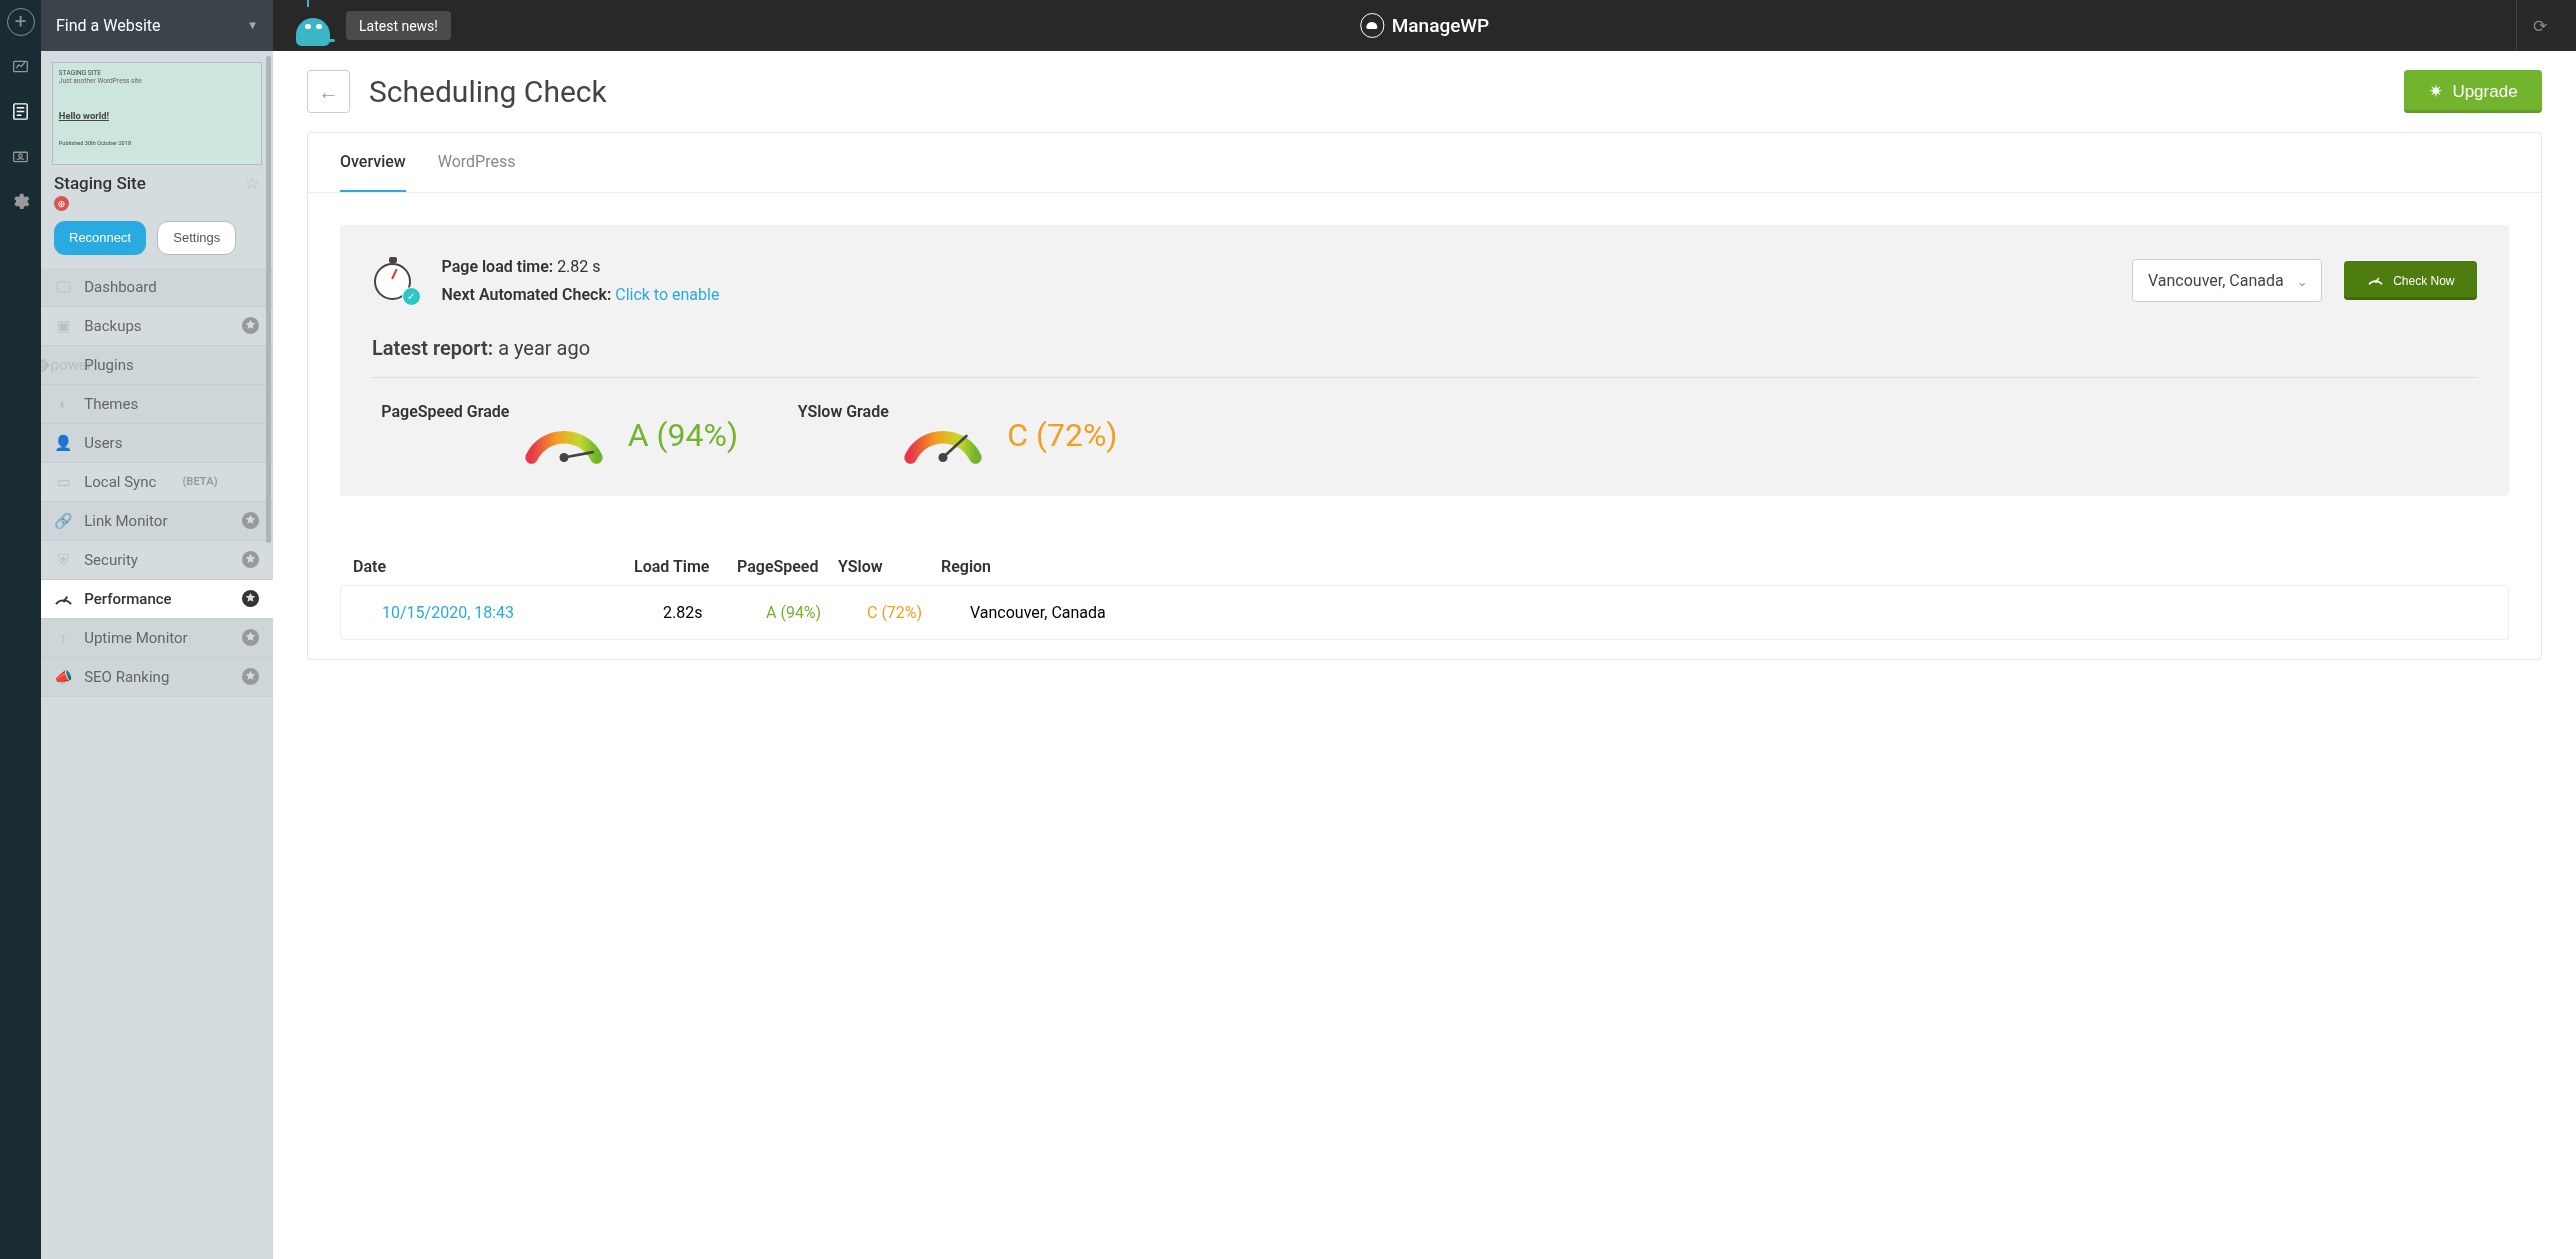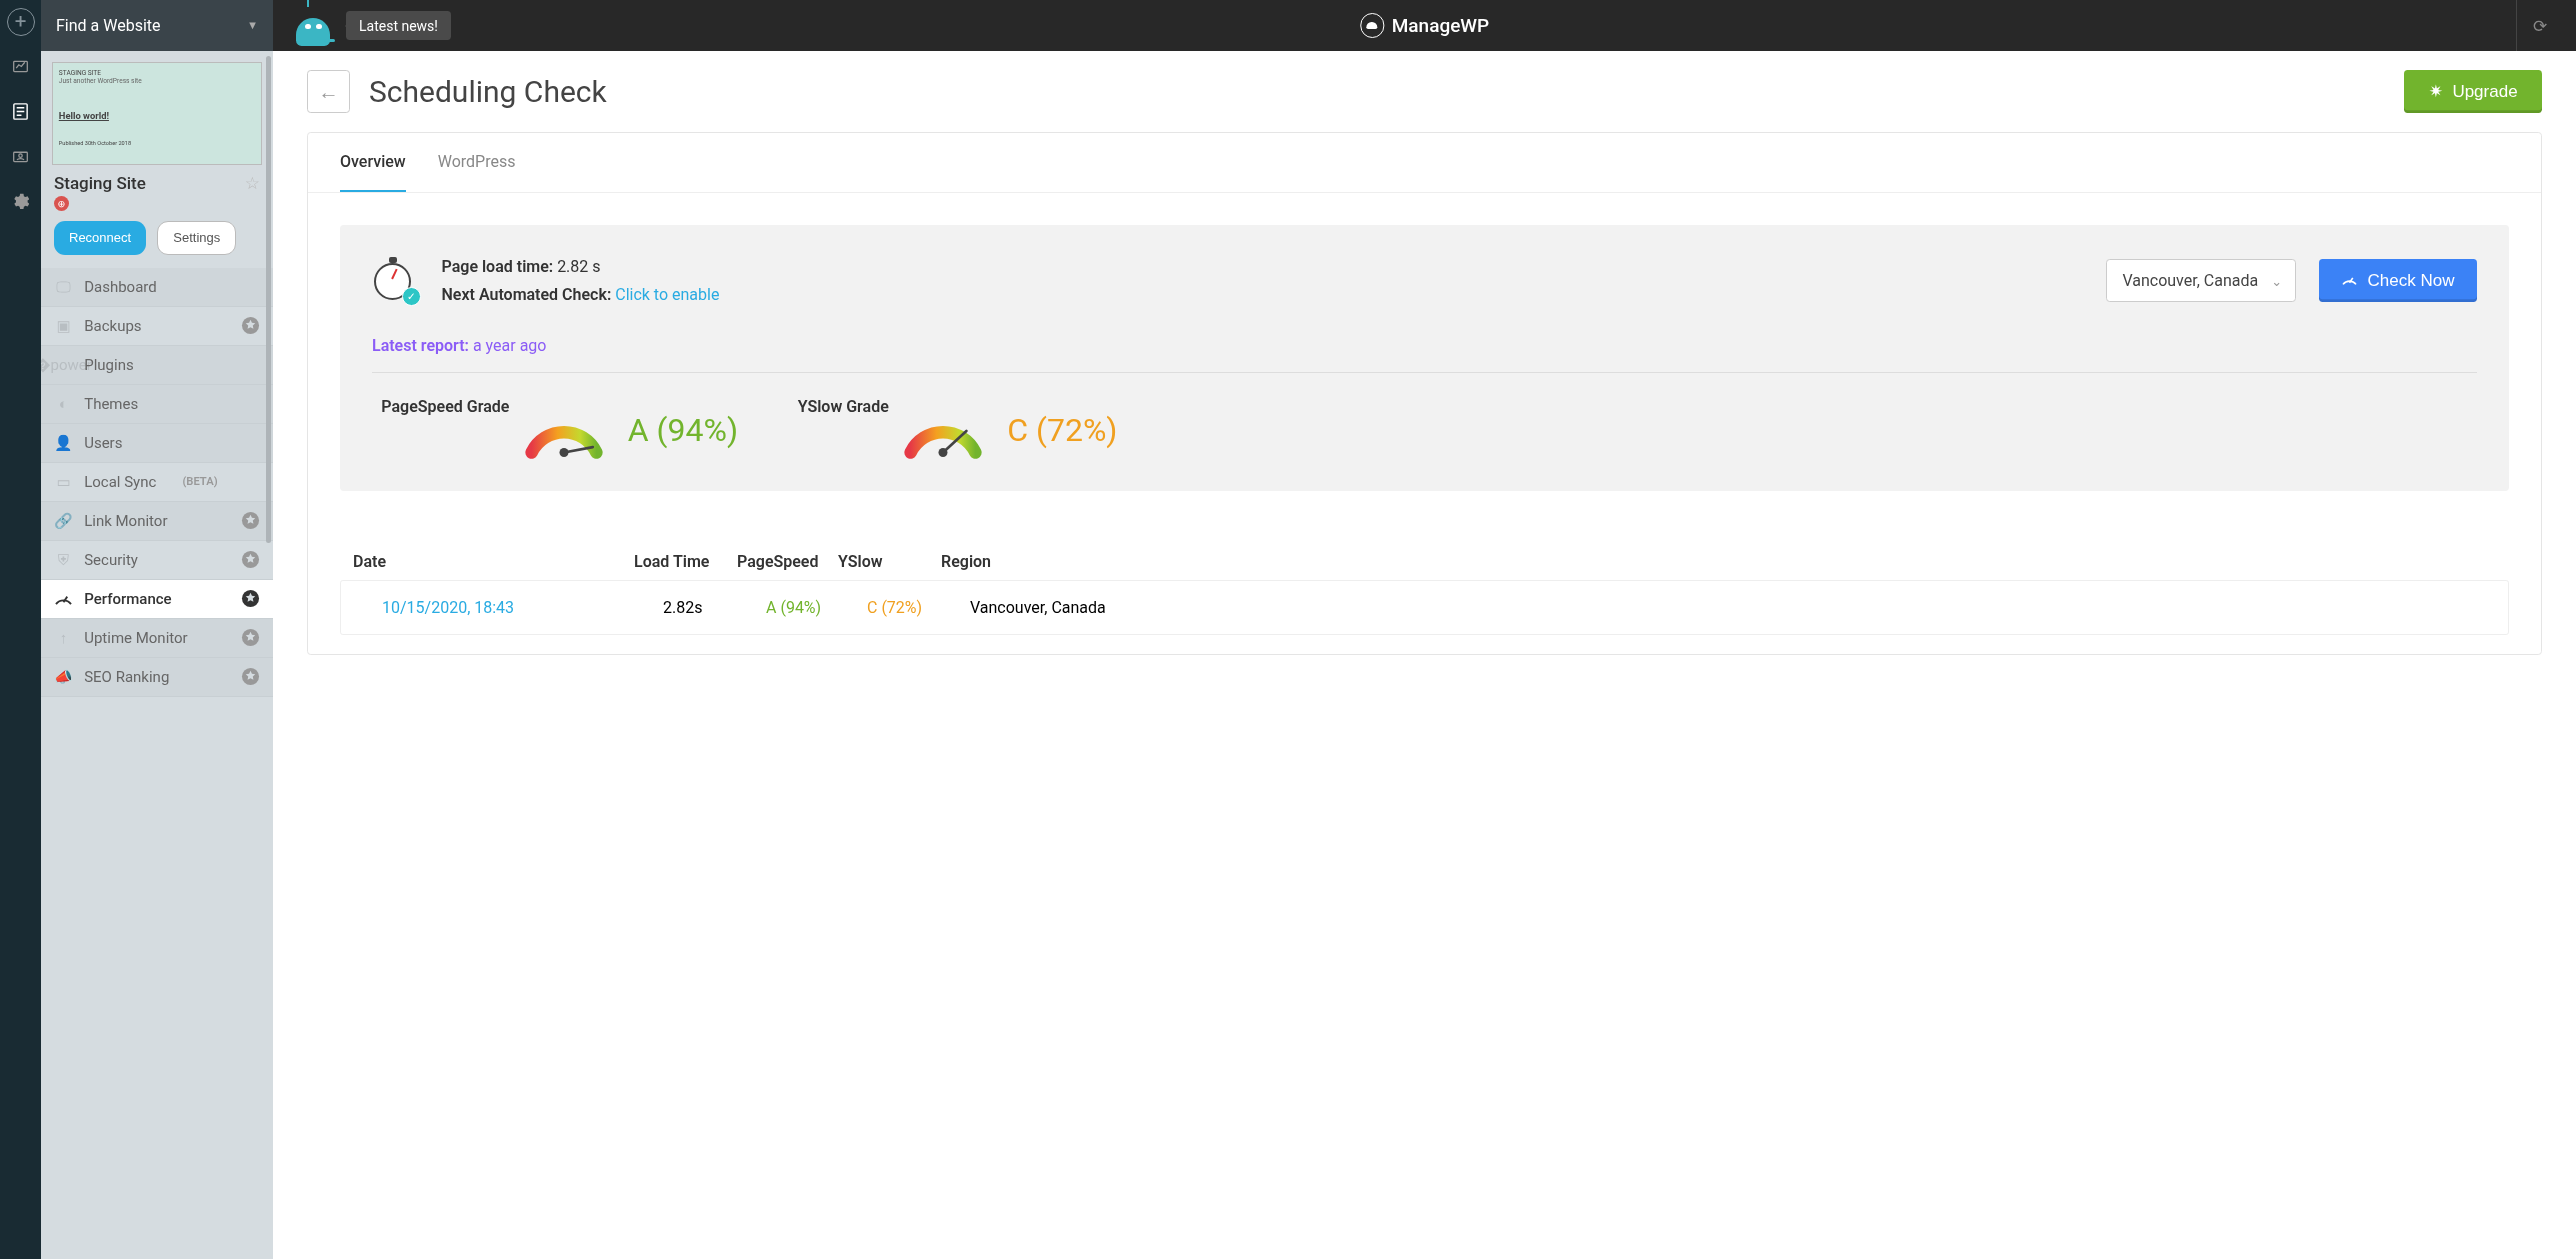--- a/index.html
+++ b/index.html
@@ -65,22 +65,22 @@
 .stopwatch { width: 47px; height: 47px; position: relative; flex-shrink: 0; }
 .sw-face { width: 37px; height: 37px; border: 2.8px solid #444; border-radius: 50%; position: absolute; top: 5.6px; left: 1.9px; background: #fff; }
 .sw-hand { position: absolute; top: 11.2px; left: 19px; width: 1.9px; height: 11.2px; background: #d33; transform-origin: bottom; transform: rotate(25deg); }
 .sw-top { position: absolute; top: 0; left: 17px; width: 7.5px; height: 5.6px; background: #444; border-radius: 1.9px; }
 .sw-check { position: absolute; bottom: -1.9px; right: -1.9px; width: 19px; height: 19px; background: #2dc6c6; border-radius: 50%; border: 1.9px solid #fff; display: flex; align-items: center; justify-content: center; color: #fff; font-size: 10.3px; }
 .load-info { flex: 1; font-size: 16px; color: #333; line-height: 1.7; }
 .load-info b { font-weight: 600; }
 .load-info a { color: #29abe2; text-decoration: none; }
 .region-sel { background: #fff; border: 0.9px solid #ccc; border-radius: 3.7px; padding: 11.2px 37px 11.2px 15px; font-size: 16px; color: #444; position: relative; cursor: pointer; min-width: 187px; }
 .region-sel .chev { position: absolute; right: 13px; top: 50%; transform: translateY(-50%); color: #999; font-size: 13px; }
-.check-now { background: #3b82f6; color: #fff; border: none; border-radius: 3.7px; padding: 11.2px 22.5px; font-size: 17px; display: flex; align-items: center; gap: 9.4px; cursor: pointer; box-shadow: inset 0 -2.8px 0 rgba(0,0,0,0.15); }
-.latest { margin-top: 28px; padding-top: 0; border: none; font-size: 16px; color: #8b5cf6; }
+.check-now { background: #4d7c0f; color: #fff; border: none; border-radius: 3.7px; padding: 11.2px 22.5px; font-size: 12px; display: flex; align-items: center; gap: 9.4px; cursor: pointer; box-shadow: inset 0 -2.8px 0 rgba(0,0,0,0.15); }
+.latest { margin-top: 28px; padding-top: 0; border: none; font-size: 20px; color: #404040; }
 .latest b { font-weight: 600; }
 .divider { border: none; border-top: 0.9px solid #ddd; margin: 17px 0 24.4px 0; }
 .grades { display: flex; gap: 56px; padding-left: 5.6px; }
 .grade-block { display: flex; flex-direction: row; gap: 9.4px; }
 .grade-label { font-size: 16px; font-weight: 600; color: #333; margin-left: 3.7px; }
 .grade-row { display: flex; align-items: center; gap: 19px; }
 .gauge { width: 90px; height: 66px; position: relative; }
 .grade-val { font-size: 32px; font-weight: 400; }
 .grade-val.a { color: #72b42d; }
 .grade-val.c { color: #f0a020; }

